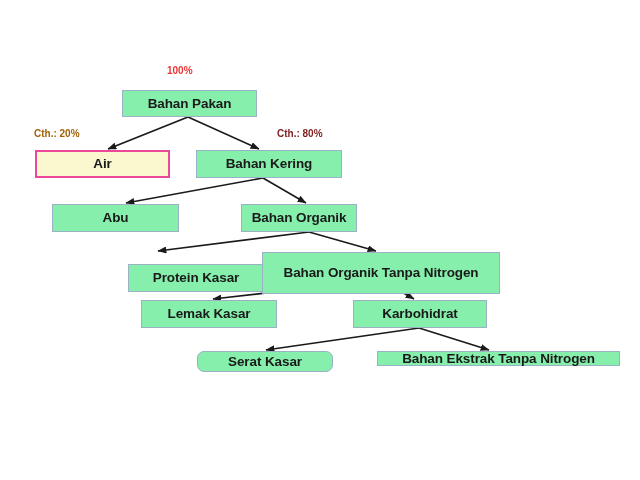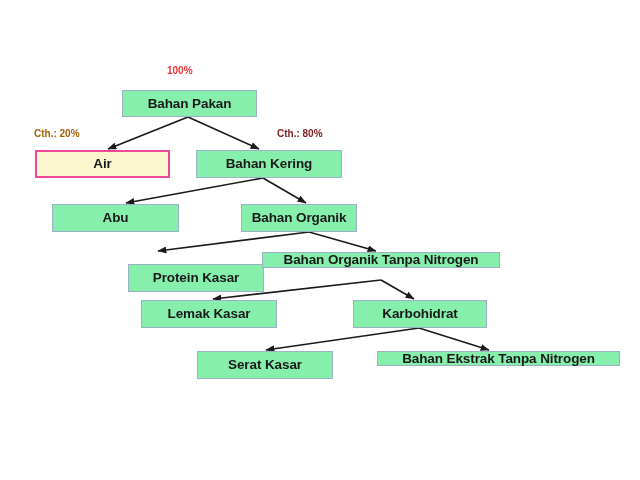--- a/index.html
+++ b/index.html
@@ -92,30 +92,30 @@
       </div>
       <div class="node" style="left: 52px; top: 204px; width: 127px; height: 28px;">
         <span>Abu</span>
       </div>
       <div class="node" style="left: 241px; top: 204px; width: 116px; height: 28px;">
         <span>Bahan Organik</span>
       </div>
       <div class="node" style="left: 88px; top: 264px; width: 136px; height: 28px; margin-left: 40px;">
         <span>Protein Kasar</span>
       </div>
-      <div class="node" style="left: 262px; top: 252px; width: 238px; height: 16px;">
+      <div class="node" style="left: 262px; top: 252px; width: 238px; height: 42px;">
         <span>Bahan Organik Tanpa Nitrogen</span>
       </div>
       <div class="node" style="left: 141px; top: 300px; width: 136px; height: 28px;">
         <span>Lemak Kasar</span>
       </div>
       <div class="node" style="left: 353px; top: 300px; width: 134px; height: 28px;">
         <span>Karbohidrat</span>
       </div>
-      <div class="node" style="left: 197px; top: 351px; width: 136px; height: 28px;">
+      <div class="node" style="left: 197px; top: 351px; width: 136px; height: 21px; border-radius: 7px;">
         <span>Serat Kasar</span>
       </div>
       <div class="node" style="left: 377px; top: 351px; width: 243px; height: 15px;">
         <span>Bahan Ekstrak Tanpa Nitrogen</span>
       </div>
     </div>
   <div id="label-layer">
       <div class="pct-label" style="left: 167px; top: 66px; color: rgb(240, 52, 52);">100%</div>
       <div class="pct-label" style="left: 34px; top: 129px; color: #a16207;">Cth.: 20%</div>
       <div class="pct-label" style="left: 277px; top: 129px; color: #7f1d1d;">Cth.: 80%</div>

